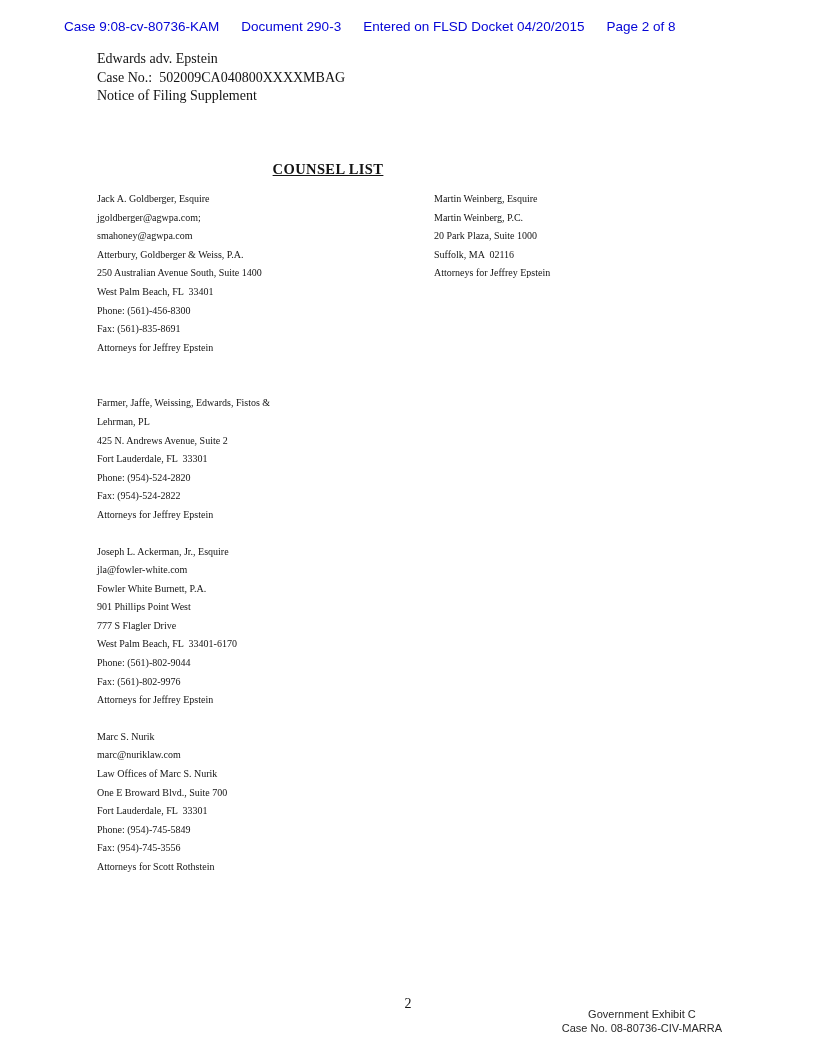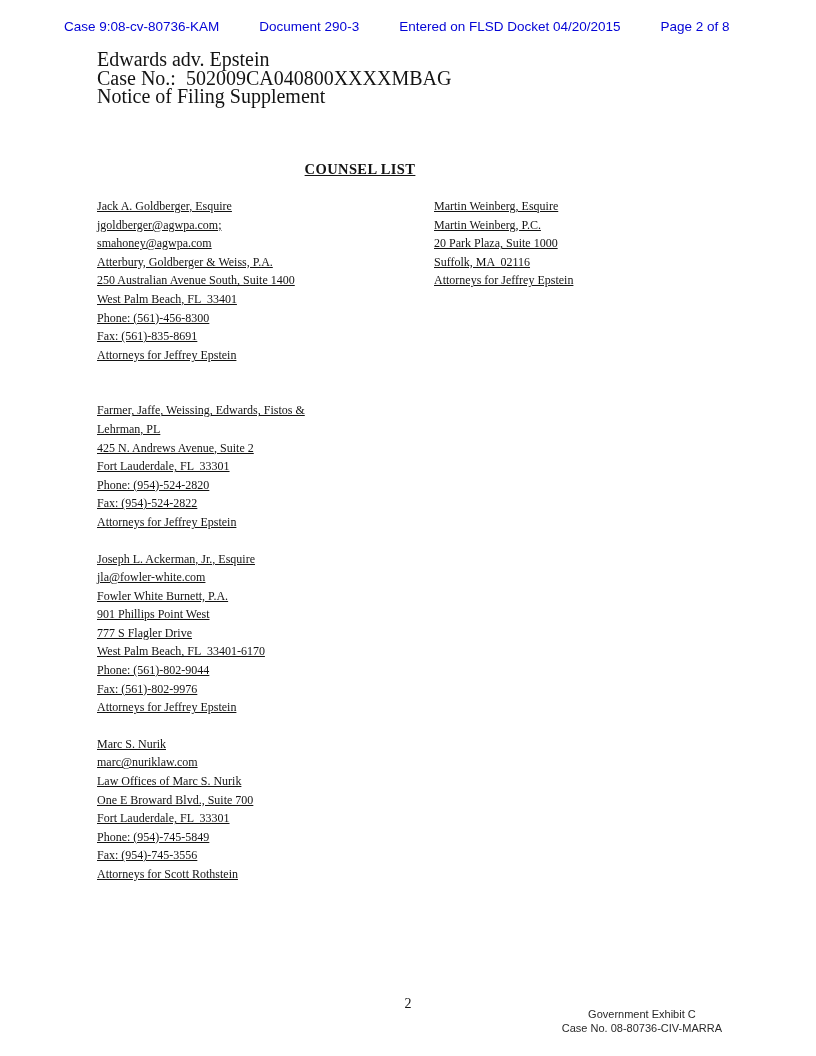--- a/index.html
+++ b/index.html
@@ -22,56 +22,54 @@
     position: absolute;
     left: 64px;
     top: 19px;
     font-family: "Liberation Sans", sans-serif;
     font-size: 13.5px;
     color: #0404d6;
     white-space: nowrap;
   }
   .docket-stamp .seg {
     display: inline-block;
-    margin-right: 40px;
+    margin-right: 22px;
   }
   .docket-stamp .seg:last-child { margin-right: 16px; }
 
   
   .caption-block {
     position: absolute;
     left: 97px;
     top: 50px;
-    font-size: 20px;
+    font-size: 14px;
     line-height: 18.6px;
   }
 
   .line { white-space: pre-wrap; }
 
   
   .counsel-title {
     position: absolute;
     left: 0;
     top: 161px;
     width: 656px;
     text-align: center;
     font-size: 14.5px;
     font-weight: bold;
     letter-spacing: 0.4px;
     text-decoration: underline;
-    margin-left: 32px;
   }
 
   
   .counsel-col {
     position: absolute;
-    top: 197px;
-    font-size: 12px;
+    top: 190px;
+    font-size: 10px;
     line-height: 18.6px;
-    text-decoration: underline;
   }
   .counsel-col-left  { left: 97px;  width: 330px; }
   .counsel-col-right { left: 434px; width: 300px; }
 
   .entry { margin-bottom: 18px; }
   .counsel-col-left .entry:first-child { margin-bottom: 37px; }
 
   
   .page-number {
     position: absolute;

